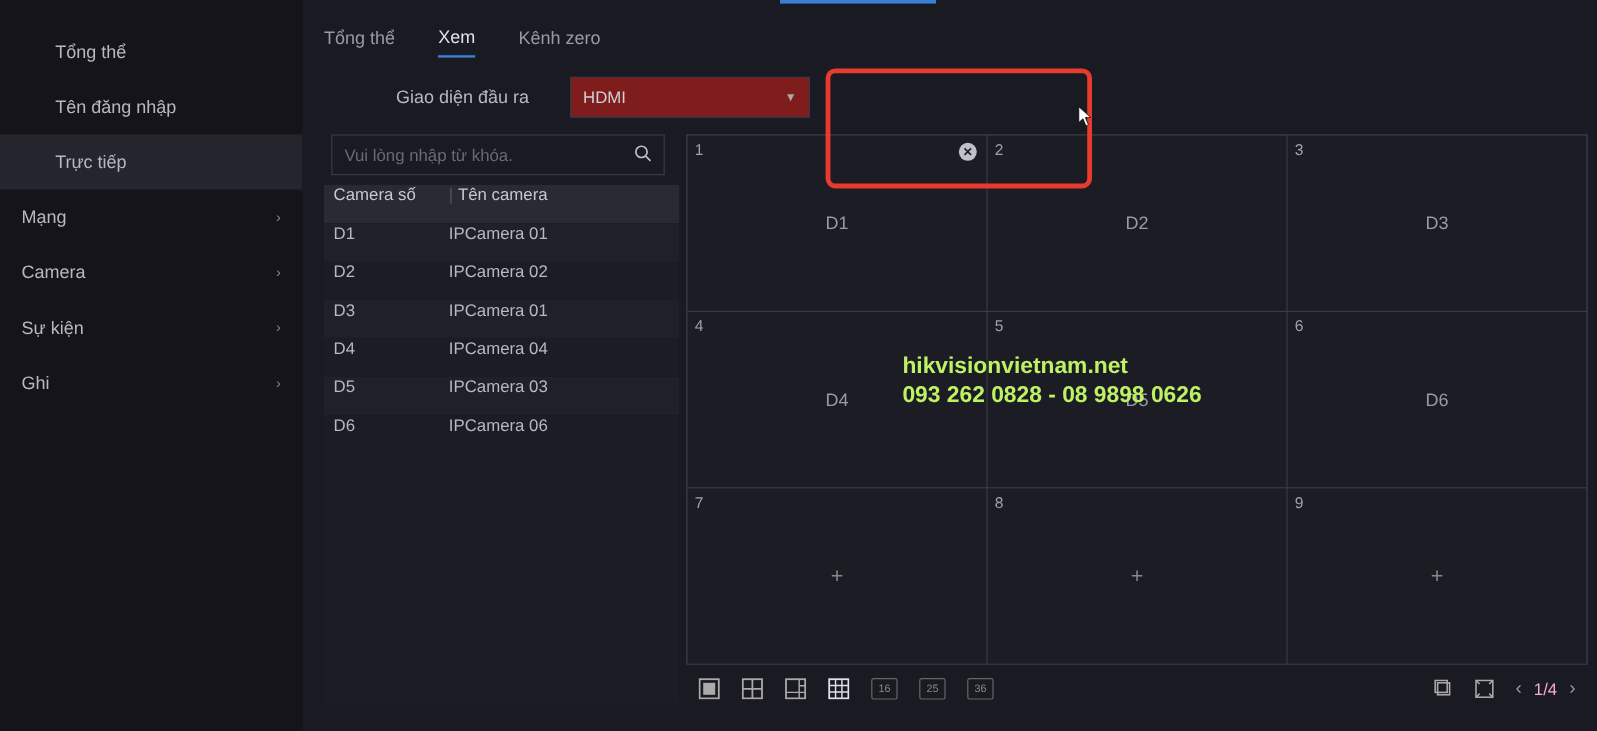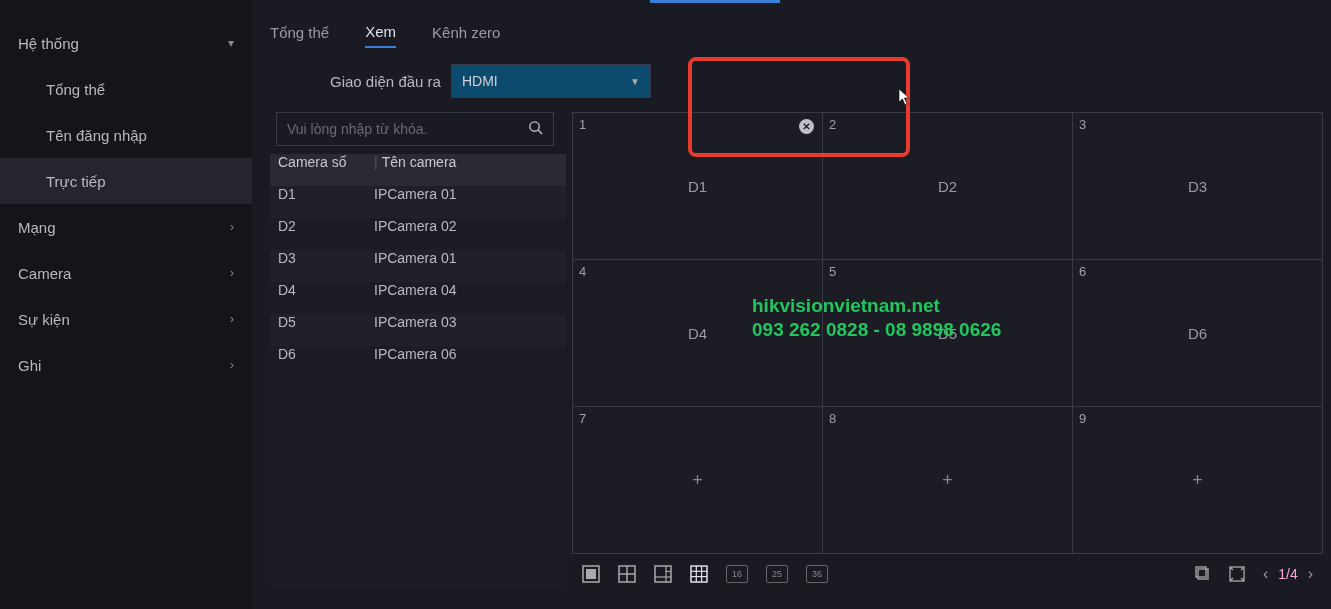--- a/index.html
+++ b/index.html
@@ -74,32 +74,33 @@
   }
   .tab.active {
     color: #e0e0e8;
     border-bottom: 2px solid #3a7fd5;
   }
   .output-row {
     display: flex;
     align-items: center;
     margin-bottom: 14px;
     margin-left: 60px;
+    gap: 24px;
   }
   .output-label {
     font-size: 15px;
     margin-right: 10px;
   }
   .select-box {
     display: flex;
     align-items: center;
     justify-content: space-between;
     width: 200px;
     height: 34px;
-    background: #0c4a6e;
+    background: #7f1d1d;
     border: 1px solid #3a3a46;
     padding: 0 10px;
     font-size: 14px;
     color: #d0d0d8;
     cursor: pointer;
   }
   .select-arrow { font-size: 10px; color: #aaa; }
   .content-row {
     display: flex;
     gap: 2px;
@@ -240,21 +241,21 @@
     left: 436px;
     width: 222px;
     height: 100px;
   }
   
   .watermark {
     position: absolute;
     left: 500px;
     top: 294px;
     z-index: 40;
-    color: #22c55e;
+    color: #bef264;
     font-weight: 700;
     font-size: 19px;
     line-height: 1.25;
     pointer-events:none;
     font-family: Arial, sans-serif;
   }
   
   .cursor {
     position:absolute;
     left: 646px;
@@ -264,24 +265,20 @@
   }
 </style>
 </head>
 <body>
 
 <div class="top-indicator"></div>
 
 <div class="layout">
 
   <div class="sidebar">
-    <div class="side-item">
-      <span>Hệ thống</span>
-      <span class="side-chevron">▾</span>
-    </div>
     <div class="side-item side-sub">
       <span>Tổng thể</span>
     </div>
     <div class="side-item side-sub">
       <span>Tên đăng nhập</span>
     </div>
     <div class="side-item side-sub active">
       <span>Trực tiếp</span>
     </div>
     <div class="side-item">

